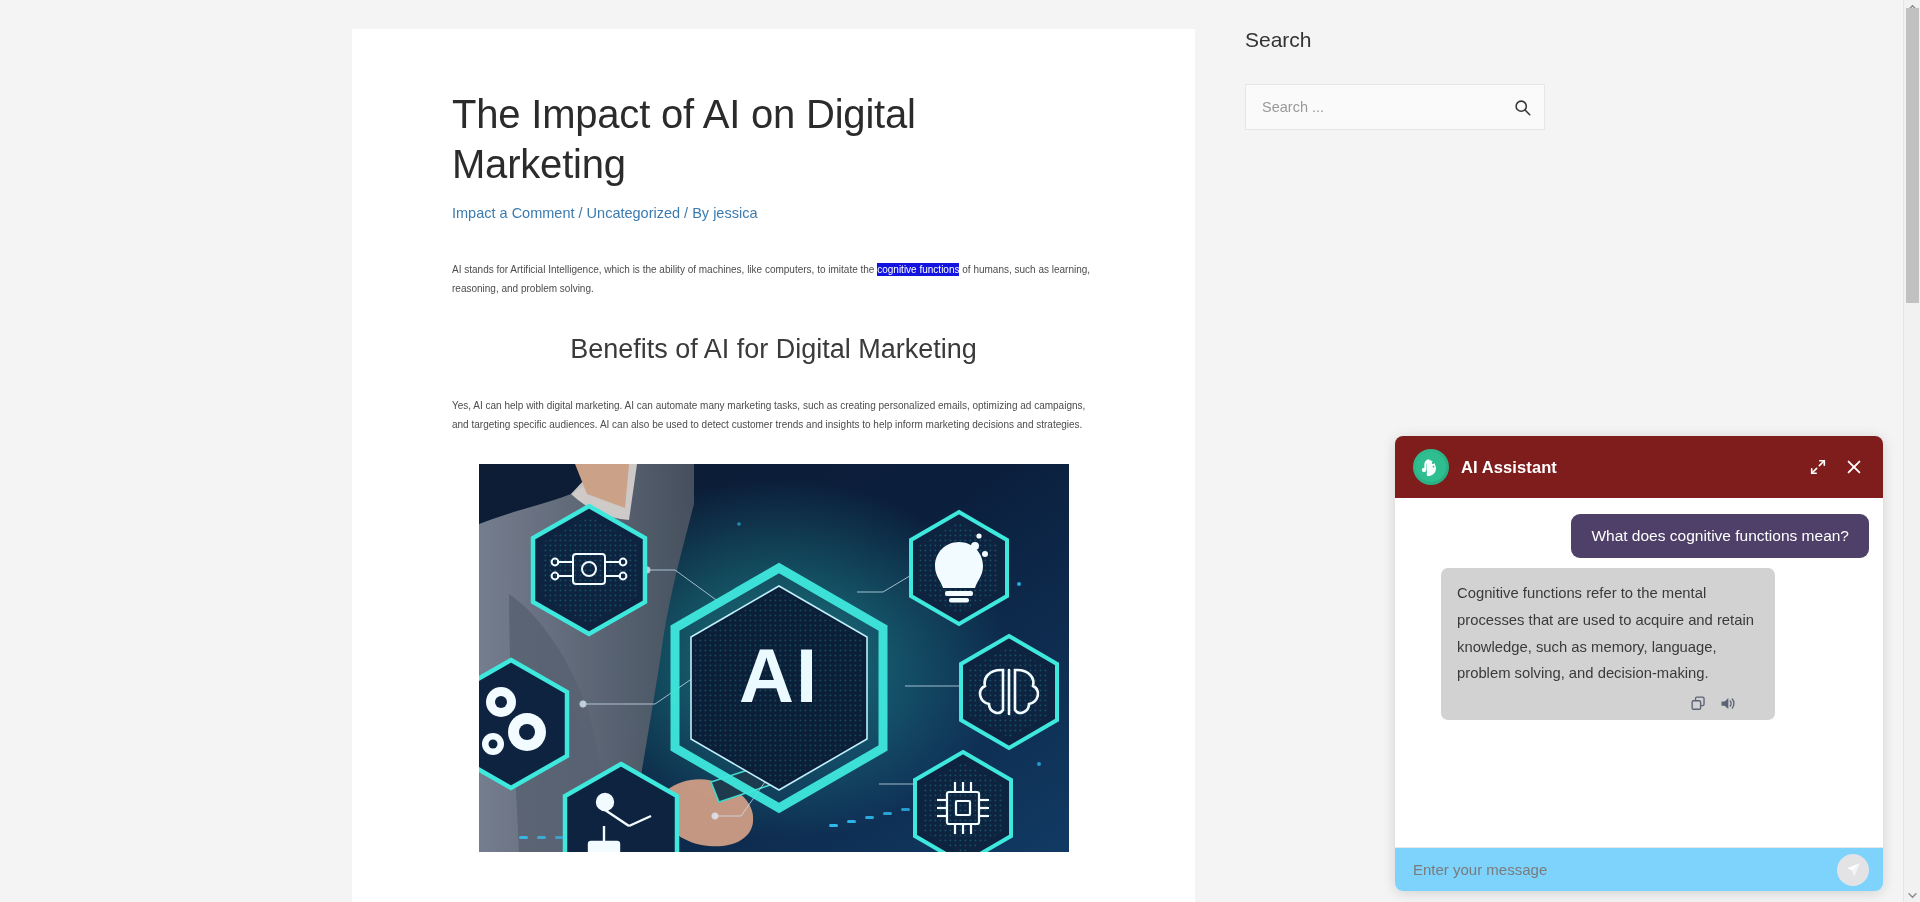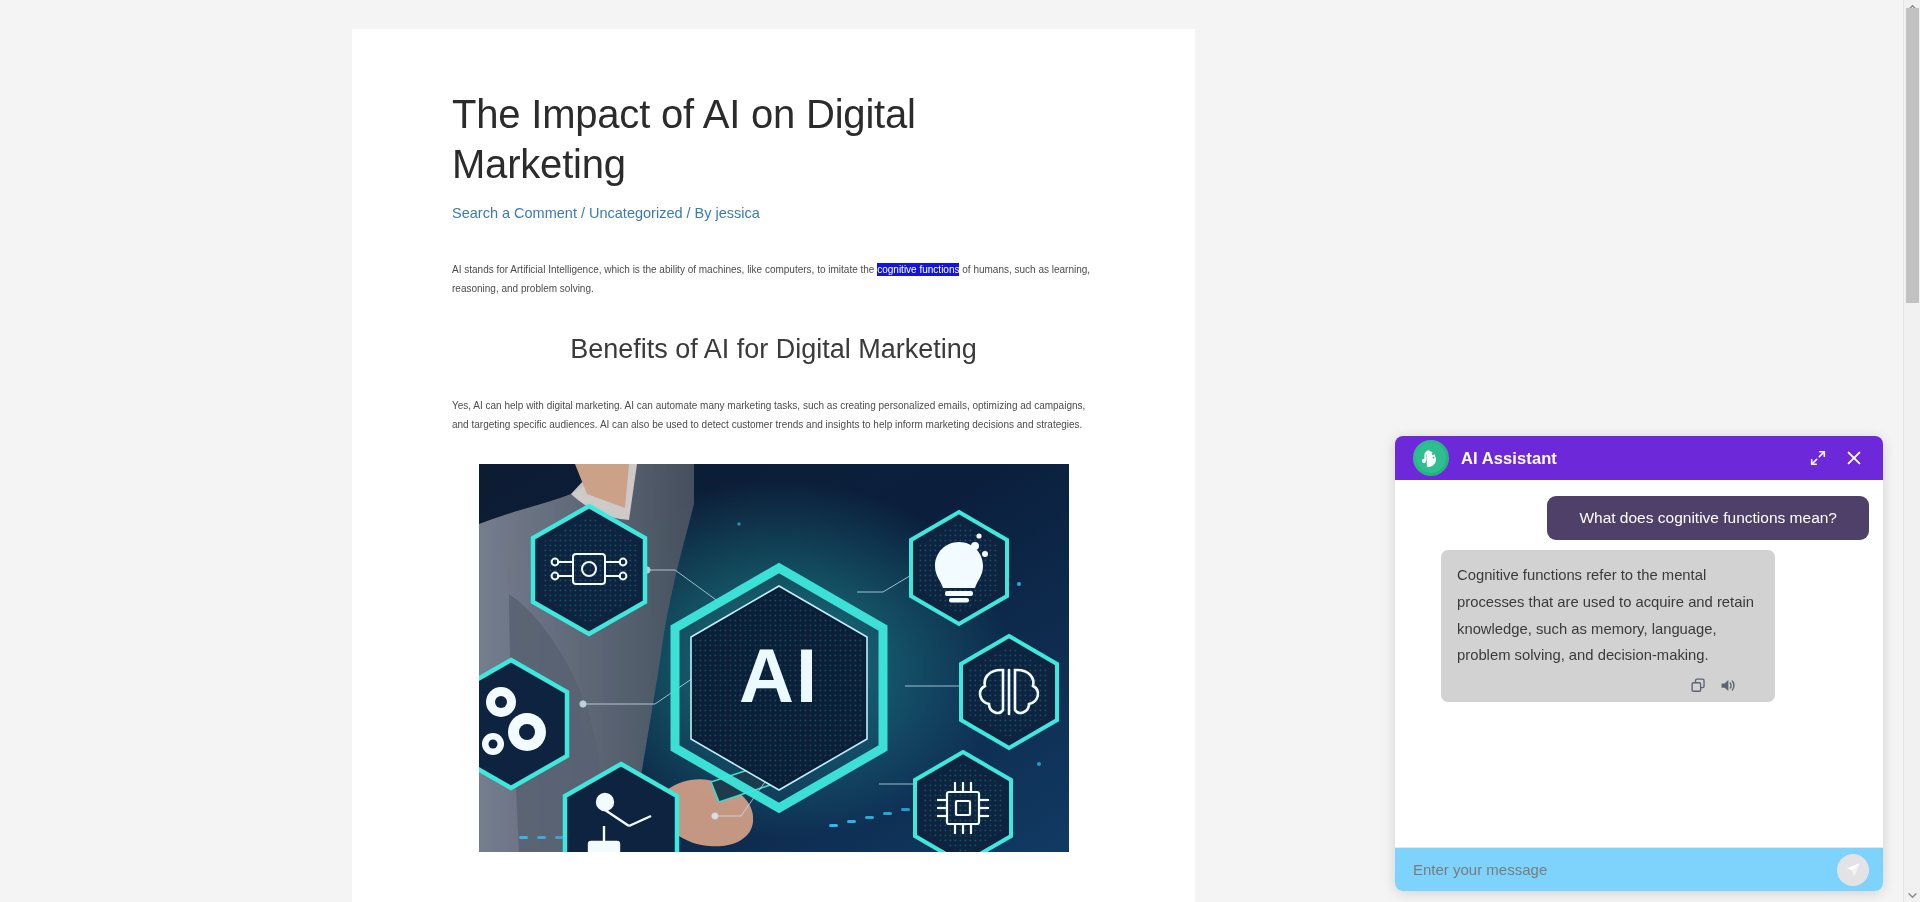--- a/index.html
+++ b/index.html
@@ -165,22 +165,22 @@
     height: 455px;
     background: #ffffff;
     border-radius: 8px;
     box-shadow: 0 2px 14px rgba(0,0,0,0.14);
     display: flex;
     flex-direction: column;
     overflow: hidden;
   }
 
   .chat-header {
-    height: 44px;
-    background: #6d28d9;
+    height: 62px;
+    background: #7f1d1d;
     display: flex;
     align-items: center;
     padding: 0 18px;
     flex-shrink: 0;
   }
   .avatar {
     width: 36px; height: 36px;
     border-radius: 50%;
     background: linear-gradient(140deg, #2fbe8f 0%, #27ab7e 100%);
     display: flex; align-items: center; justify-content: center;
@@ -218,21 +218,21 @@
 
   .msg-row { display: flex; }
   .msg-row.user { justify-content: flex-end; }
   .msg-row.bot  { justify-content: flex-start; padding-left: 32px; }
 
   .bubble-user {
     background: #4e4068;
     color: #ffffff;
     font-size: 15.5px;
     line-height: 1.4;
-    padding: 11px 32px;
+    padding: 11px 20px;
     border-radius: 9px;
     max-width: 84%;
   }
 
   .bubble-bot {
     background: #d2d2d2;
     color: #3a3a3a;
     font-size: 14.8px;
     line-height: 1.82;
     padding: 12px 16px 8px 16px;
@@ -282,21 +282,21 @@
 </head>
 <body>
 
 <div class="page-root">
 
   <article class="article-card">
 
     <h1 class="article-title">The Impact of AI on Digital Marketing</h1>
 
     <div class="article-meta">
-      <a href="#">Search a Comment</a><span class="meta-sep"> / </span><a href="#">Uncategorized</a><span class="meta-sep"> / </span><span>By</span> <a href="#">jessica</a>
+      <a href="#">Impact a Comment</a><span class="meta-sep"> / </span><a href="#">Uncategorized</a><span class="meta-sep"> / </span><span>By</span> <a href="#">jessica</a>
     </div>
 
     <p class="body-text"><span>AI stands for Artificial Intelligence, which is the ability of machines, like computers, to imitate the </span><span class="selected-text">cognitive functions</span><span> of humans, such as learning, reasoning, and problem solving.</span></p>
 
     <h2 class="section-heading">Benefits of AI for Digital Marketing</h2>
 
     <p class="body-text">Yes, AI can help with digital marketing. AI can automate many marketing tasks, such as creating personalized emails, optimizing ad campaigns, and targeting specific audiences. AI can also be used to detect customer trends and insights to help inform marketing decisions and strategies.</p>
 
     <figure class="article-figure">
       <svg class="ai-img" viewBox="0 0 590 388" preserveAspectRatio="none">
@@ -445,20 +445,32 @@
           <circle cx="540" cy="120" r="2" opacity="0.8"></circle>
           <circle cx="560" cy="300" r="2" opacity="0.7"></circle>
           <circle cx="260" cy="60" r="1.8" opacity="0.6"></circle>
         </g>
       </svg>
     </figure>
 
     <h2 class="section-heading bottom">3 Main Impacts of AI on Digital Marketing</h2>
   </article>
 
+  <aside class="sidebar">
+    <h3 class="sidebar-title">Search</h3>
+    <div class="search-box">
+      <input type="text" placeholder="Search ..." style="">
+      <button class="search-btn">
+        <svg width="17" height="17" viewBox="0 0 20 20">
+          <circle cx="8.5" cy="8.5" r="6" fill="none" stroke="#333" stroke-width="1.8"></circle>
+          <line x1="13" y1="13" x2="18.5" y2="18.5" stroke="#333" stroke-width="1.8" stroke-linecap="round"></line>
+        </svg>
+      </button>
+    </div>
+  </aside>
 
   <section class="chat-widget">
 
     <header class="chat-header">
       <div class="avatar">
         <svg width="30" height="30" viewBox="0 0 36 36">
           <circle cx="18" cy="18" r="18" fill="#2fbe8f"></circle>
           <path d="M13,9 C19,9 24,13.5 24,19.5 C24,25 19.5,29 14.5,29 C13.6,29 13,28.4 13,27.6 L13,9 Z" fill="#ffffff" opacity="0.96"></path>
           <path d="M10,15 C10,11.7 12.5,9 16,9 L16,12 C14,12 12.6,13.4 12.6,15.2 L12.6,21 L10,21 Z" fill="#ffffff"></path>
           <circle cx="9.6" cy="21.6" r="2.6" fill="#ffffff"></circle>

